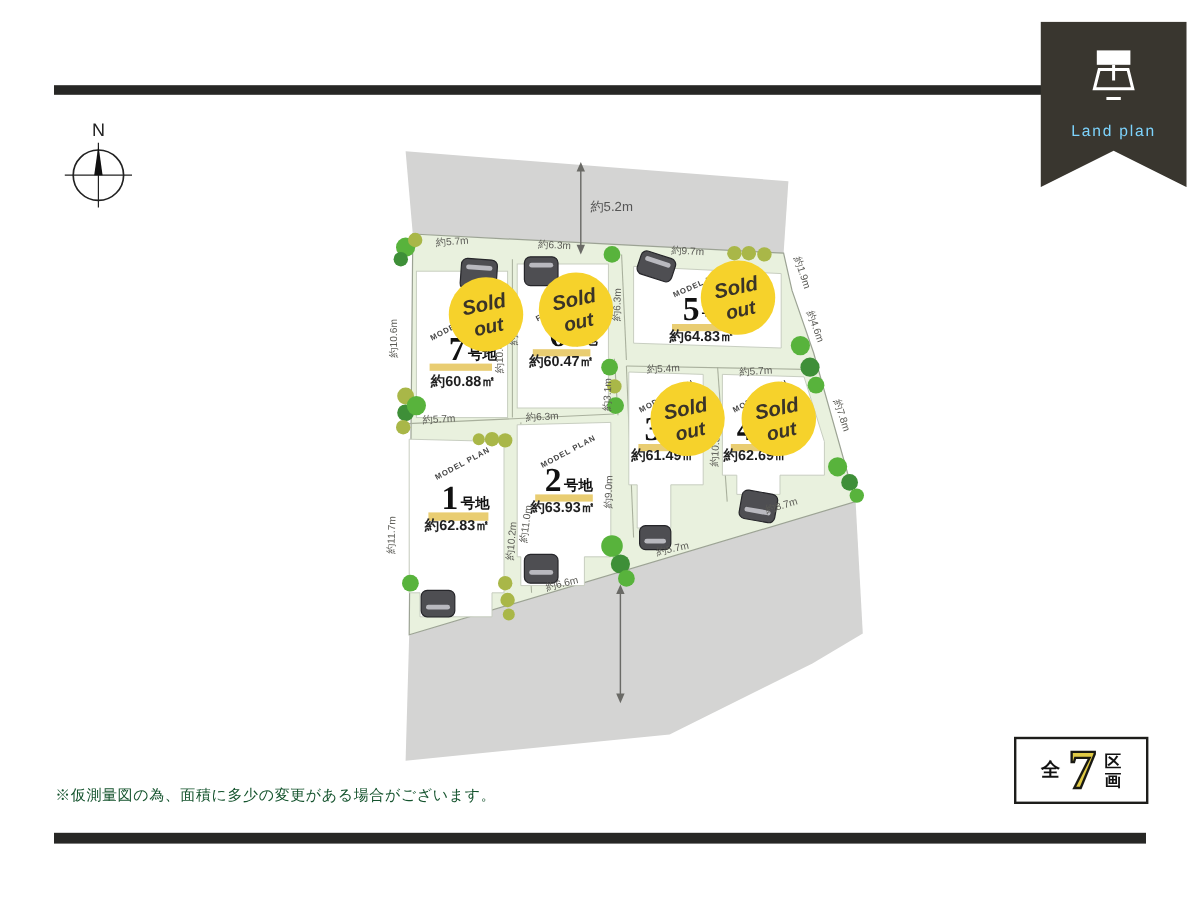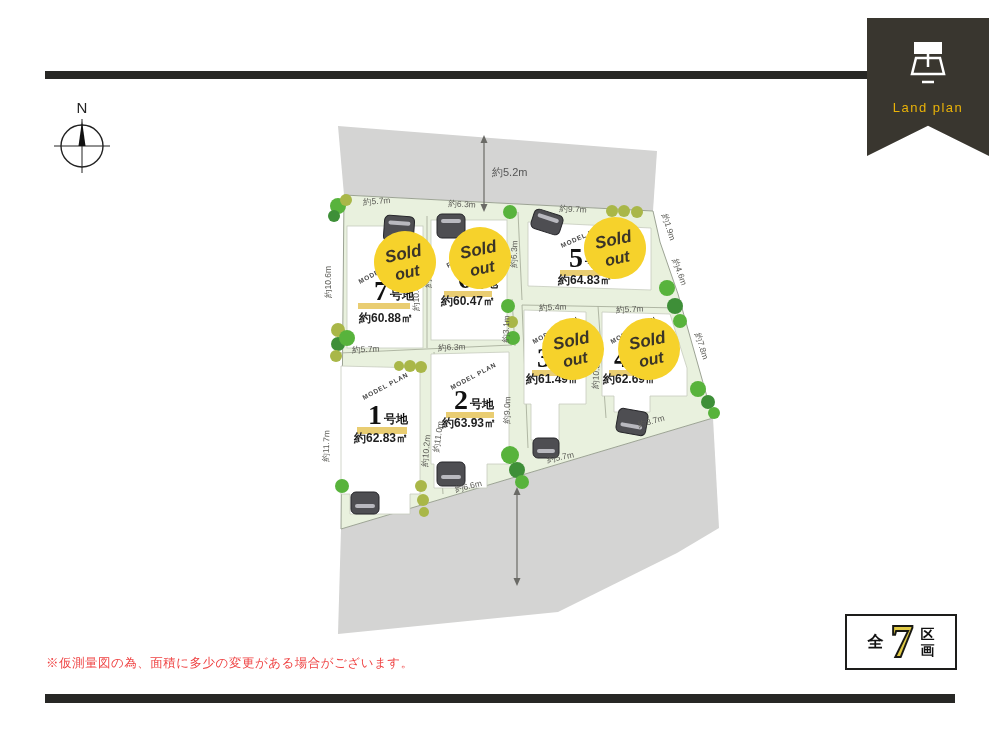--- a/index.html
+++ b/index.html
@@ -10,21 +10,21 @@
   .bar{position:absolute;background:var(--bar_black,#272725);}
   #top-bar{left:45px;top:71px;width:824px;height:8px;}
   #bottom-bar{left:45px;top:694px;width:910px;height:9px;}
 
   
   #ribbon{position:absolute;left:867px;top:18px;width:122px;height:138px;
           background:var(--ribbon_dark,#39362f);
           clip-path:polygon(0 0,100% 0,100% 100%,50% 78%,0 100%);
           text-align:center;color:#fff;}
   #ribbon svg{margin-top:22px;}
-  #ribbon .ribbon-label{margin:10px 0 0;font-size:13px;letter-spacing:1.5px;color:#eab308;}
+  #ribbon .ribbon-label{margin:10px 0 0;font-size:13px;letter-spacing:1.5px;color:#7dd3fc;}
 
   
   #compass{position:absolute;left:52px;top:98px;}
 
   
   #map{position:absolute;left:0;top:0;}
   .road{fill:var(--road_gray,#d4d4d3);}
   .parcel{fill:var(--parcel_green,#e9f1de);stroke:#9ca394;stroke-width:1;}
   .lot-white{fill:#fff;stroke:#c6ccbe;stroke-width:0.8;}
   .bline{stroke:#a9b09d;stroke-width:0.9;fill:none;}
@@ -39,21 +39,21 @@
   .lotnum{font-family:"Liberation Serif",serif;font-size:28px;font-weight:bold;fill:#111;}
   .lotsuffix{font-size:12px;font-weight:bold;fill:#111;}
   .underline{fill:var(--underline_tan,#e9cd72);}
   .area{font-size:12px;font-weight:bold;fill:#1f1f1f;}
   .sold-circle{fill:var(--sold_yellow,#f6d22b);}
   .sold-txt{font-style:italic;font-weight:bold;fill:#3a3428;text-anchor:middle;}
   .sold-l1{font-size:17px;}
   .sold-l2{font-size:16px;}
 
   
-  #note{position:absolute;left:46px;top:655px;font-size:12.5px;color:#ef4444;letter-spacing:0.5px;}
+  #note{position:absolute;left:46px;top:655px;font-size:12.5px;color:#14532d;letter-spacing:0.5px;}
   #summary{position:absolute;left:845px;top:614px;width:108px;height:52px;
            border:2.5px solid #1d1d1b;background:#fff;display:flex;align-items:center;
            justify-content:center;gap:7px;}
   #summary .pre{font-size:16px;font-weight:bold;color:#111;}
   #summary .cnt{font-family:"Liberation Serif",serif;font-size:46px;line-height:1;
                 font-weight:bold;color:var(--count_yellow,#e0ca45);
                 -webkit-text-stroke:2px #191913;}
   #summary .unit{font-size:14px;font-weight:bold;color:#111;line-height:1.15;text-align:center;}
 </style>
 </head>

